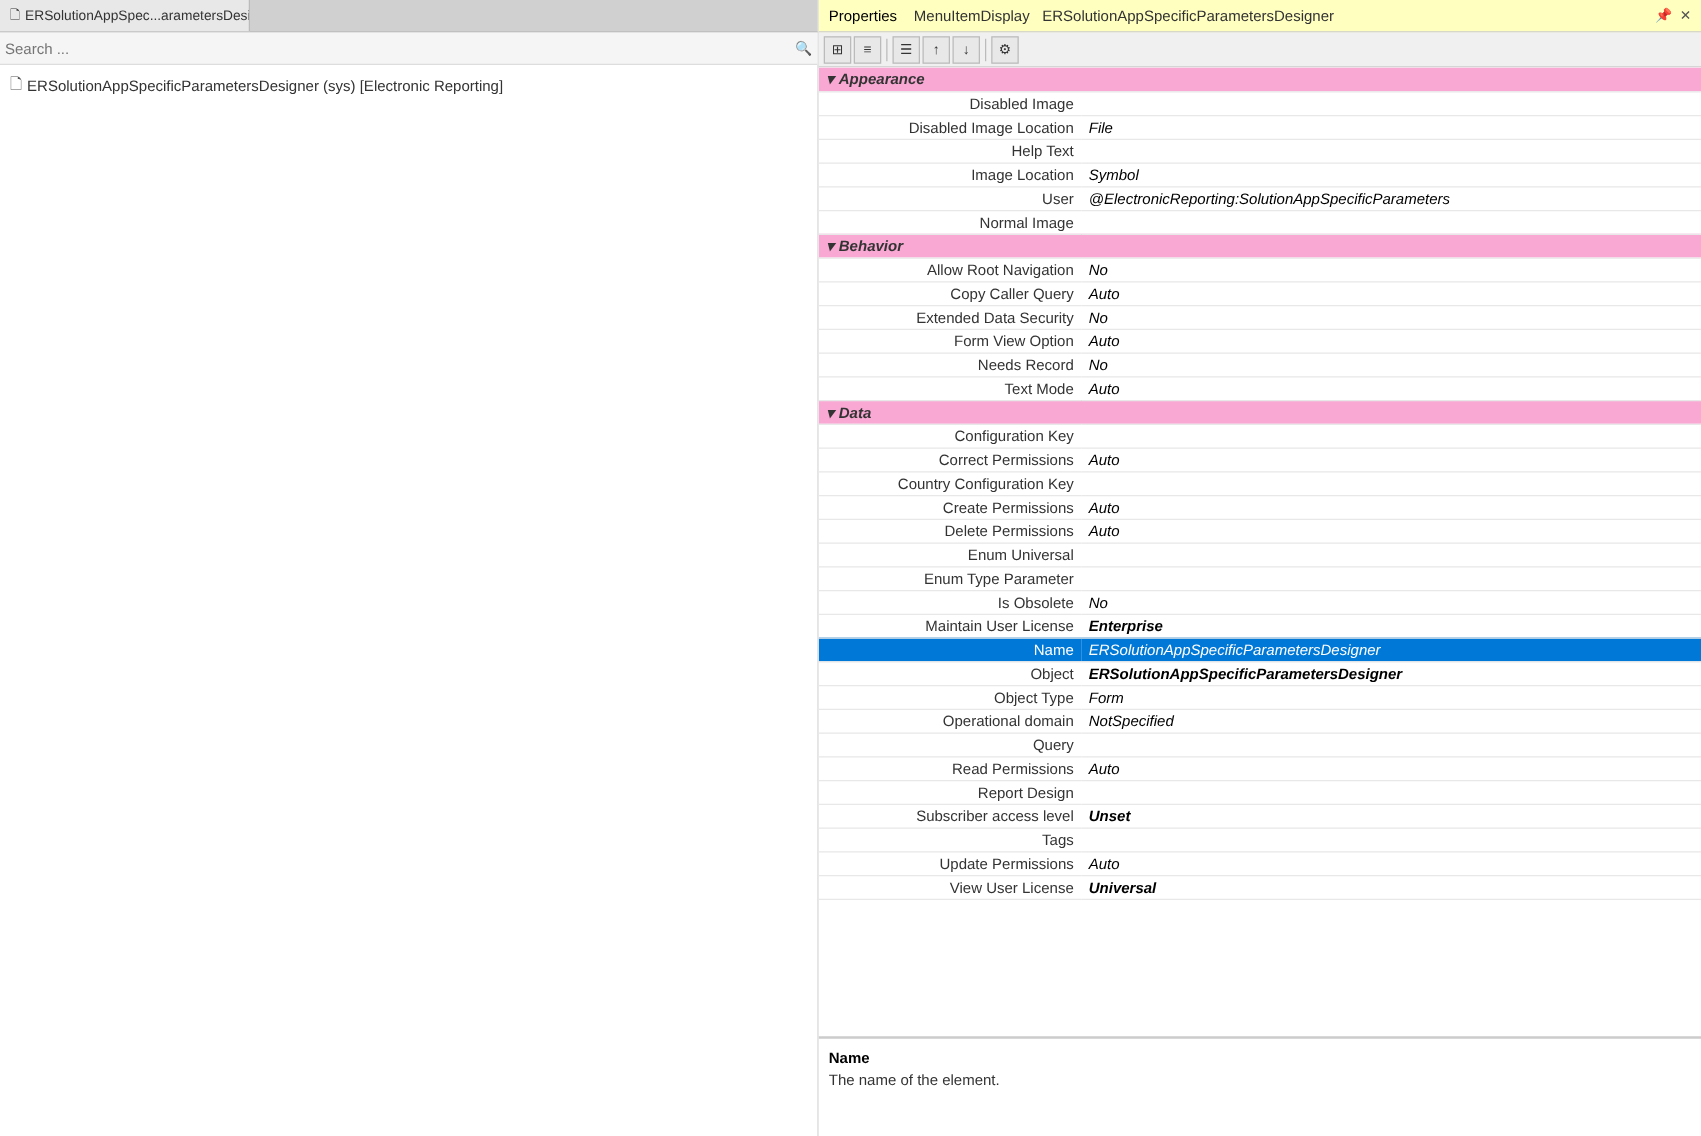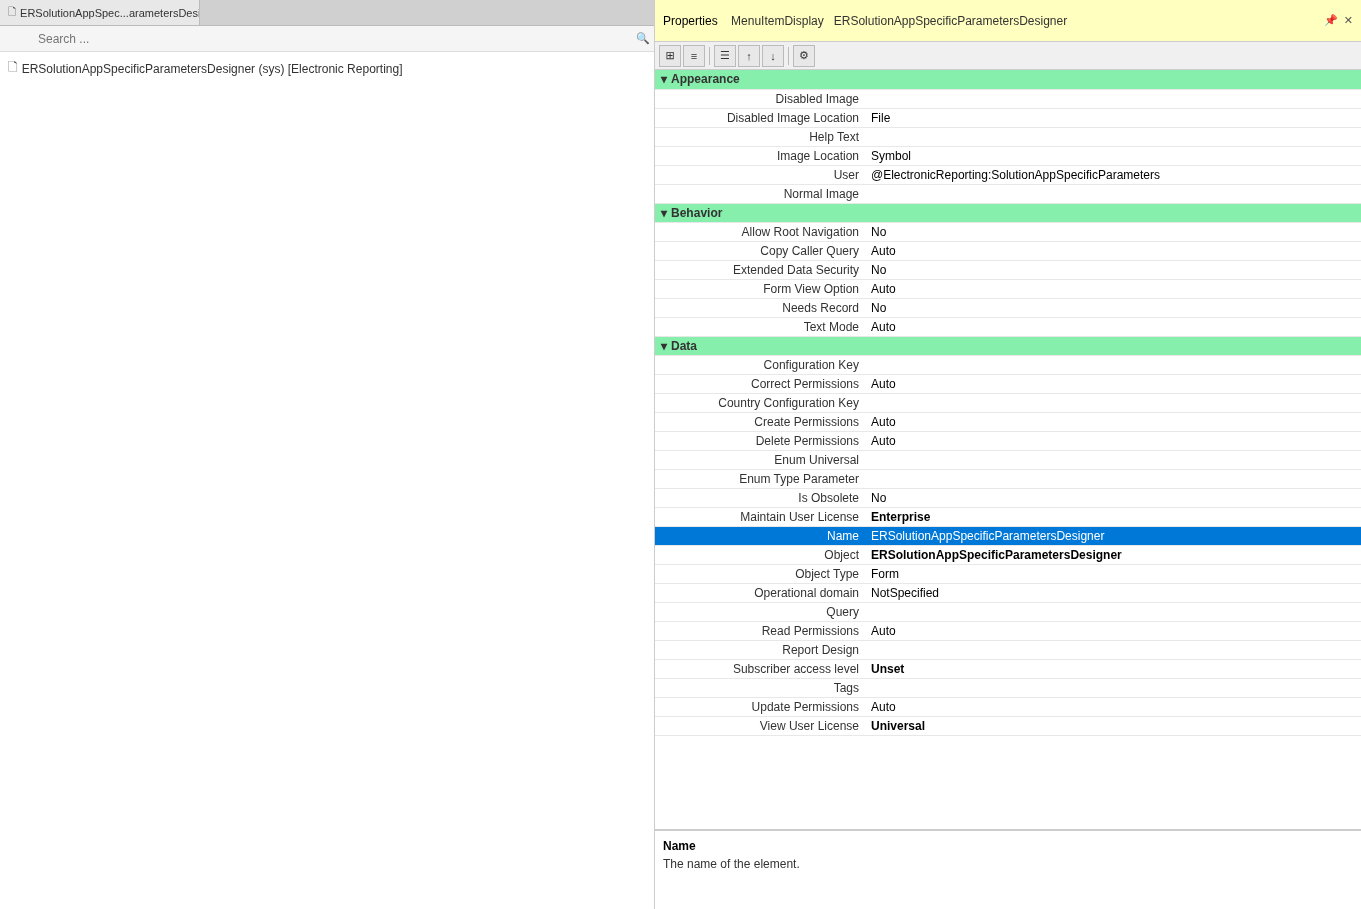--- a/index.html
+++ b/index.html
@@ -44,21 +44,20 @@
       border-bottom: 1px solid #ddd;
       height: 26px;
     }
     .search-bar input {
       flex: 1;
       border: none;
       background: transparent;
       outline: none;
       font-size: 12px;
       color: #333;
-      margin-left: 34px;
     }
     .search-icon-span {
       color: #777;
       font-size: 11px;
     }
     .tree-content {
       flex: 1;
       padding: 4px;
       overflow: auto;
     }
@@ -83,21 +82,21 @@
       height: 100%;
     }
     .properties-header {
       background: #ffffc0;
       padding: 4px 8px;
       border-bottom: 1px solid #ccc;
       font-size: 12px;
       display: flex;
       align-items: center;
       justify-content: space-between;
-      height: 42px;
+      height: 26px;
     }
     .header-controls {
       display: flex;
       gap: 2px;
       align-items: center;
     }
 
     .toolbar-row {
       display: flex;
       align-items: center;
@@ -143,25 +142,27 @@
       white-space: nowrap;
     }
     .prop-name-col {
       width: 210px;
       color: #333;
       text-align: right;
     }
     .prop-value-col {
       color: #000;
       flex: 1;
+      font-style: italic;
     }
     .section-header {
-      background: #86efac;
+      background: #f9a8d4;
       font-weight: bold;
       color: #333;
+      font-style: italic;
     }
     .section-header td {
       padding: 2px 6px;
       height: 19px;
     }
     .prop-indent {
       padding-left: 16px !important;
     }
     .highlighted-row td {
       background: #0078d7;

